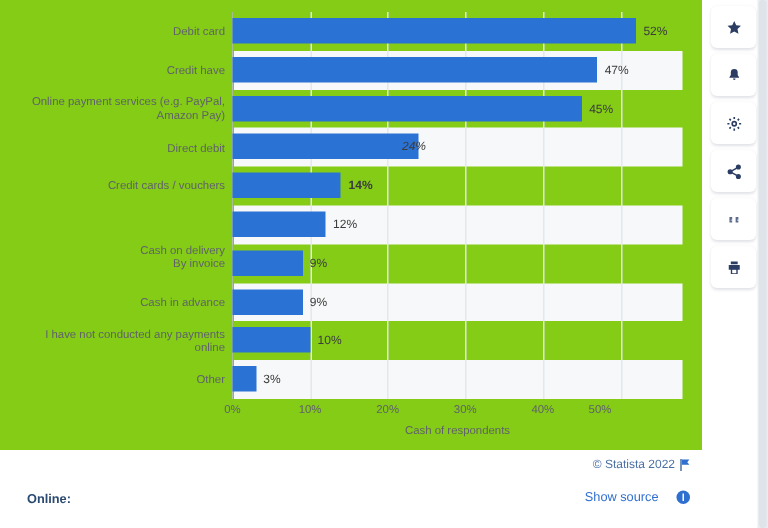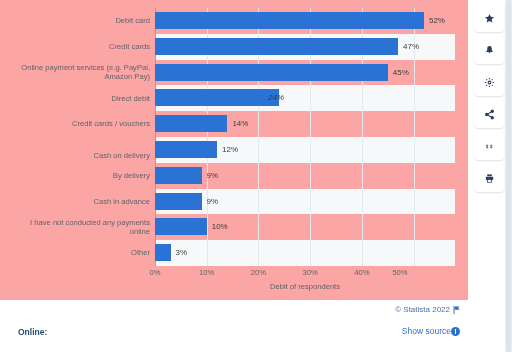--- a/index.html
+++ b/index.html
@@ -17,21 +17,21 @@
     background:#e9ecf1;
   }
   .page-gutter .thumb{
     position:absolute;top:0;left:1px;width:5px;height:352px;
     background:#dfe3ea;border-radius:3px;
   }
 
   
   .chart-card{
     position:absolute;left:0;top:0;width:468px;height:300px;
-    background:#fca5a5;
+    background:#84cc16;
   }
 
   .plot{
     position:absolute;left:155px;top:8px;width:300px;height:258px;
   }
   
   .gridline{
     position:absolute;top:0;bottom:0;width:1px;background:#e4e7ec;
   }
   .axis-line{
@@ -91,21 +91,21 @@
 
   
   .credit{
     position:absolute;right:52px;top:305px;
     font-size:8px;color:#4a6fa5;white-space:nowrap;
     display:flex;align-items:center;gap:3px;
   }
   .showsource{
     position:absolute;right:52px;top:326px;
     font-size:8.5px;color:#2f6fd0;white-space:nowrap;
-    display:flex;align-items:center;gap:0;cursor:pointer;
+    display:flex;align-items:center;gap:12px;cursor:pointer;
   }
   .details{
     position:absolute;left:18px;top:327px;
     font-size:8.5px;font-weight:bold;color:#2b4a72;
   }
   .flag-icon{display:inline-block;width:7px;height:8px;position:relative;}
   .info-dot{
     display:inline-block;width:9px;height:9px;border-radius:50%;
     background:#2f6fd0;position:relative;
   }
@@ -120,27 +120,27 @@
 <div id="page">
 
   <div class="page-gutter">
     <div class="thumb"></div>
   </div>
 
   <div class="chart-card">
 
     <div class="catlabels" id="catlabels">
         <div class="catlabel" style="top: 8.1px;">Debit card</div>
-        <div class="catlabel" style="top: 33.9px;">Credit cards</div>
+        <div class="catlabel" style="top: 33.9px;">Credit have</div>
         <div class="catlabel" style="top: 54.9px; margin-left: 36px;">Online payment services (e.g. PayPal,
 Amazon Pay)</div>
         <div class="catlabel" style="top: 85.5px;">Direct debit</div>
         <div class="catlabel" style="top: 111.3px;">Credit cards / vouchers</div>
-        <div class="catlabel" style="top: 143px;">Cash on delivery</div>
-        <div class="catlabel" style="top: 162.9px;">By delivery</div>
+        <div class="catlabel" style="top: 154px;">Cash on delivery</div>
+        <div class="catlabel" style="top: 162.9px;">By invoice</div>
         <div class="catlabel" style="top: 188.7px;">Cash in advance</div>
         <div class="catlabel" style="top: 209.7px;">I have not conducted any payments
 online</div>
         <div class="catlabel" style="top: 240.3px;">Other</div>
       </div>
 
     <div class="plot" id="plot">
       <div class="rows" id="rows">
           <div class="row" style="top: 0px;"></div>
           <div class="row alt" style="top: 25.8px;"></div>
@@ -165,21 +165,21 @@
       <div id="bars">
           <div class="bar" style="top: 4px; width: 268.966px; background: rgb(42, 114, 212);"></div>
           <div class="bar-value" style="top: 4px; left: 273.966px;">52%</div>
           <div class="bar" style="top: 29.8px; width: 243.103px; background: rgb(42, 114, 212);"></div>
           <div class="bar-value" style="top: 29.8px; left: 248.103px;">47%</div>
           <div class="bar" style="top: 55.6px; width: 232.759px; background: rgb(42, 114, 212);"></div>
           <div class="bar-value" style="top: 55.6px; left: 237.759px;">45%</div>
           <div class="bar" style="top: 81.4px; width: 124.138px; background: rgb(42, 114, 212);"></div>
           <div class="bar-value" style="top: 81.4px; left: 113px; font-style: italic;">24%</div>
           <div class="bar" style="top: 107.2px; width: 72.4138px; background: rgb(42, 114, 212);"></div>
-          <div class="bar-value" style="top: 107.2px; left: 77.4138px;">14%</div>
+          <div class="bar-value" style="top: 107.2px; left: 77.4138px; font-weight: bold;">14%</div>
           <div class="bar" style="top: 133px; width: 62.069px; background: rgb(42, 114, 212);"></div>
           <div class="bar-value" style="top: 133px; left: 67.069px;">12%</div>
           <div class="bar" style="top: 158.8px; width: 46.5517px; background: rgb(42, 114, 212);"></div>
           <div class="bar-value" style="top: 158.8px; left: 51.5517px;">9%</div>
           <div class="bar" style="top: 184.6px; width: 46.5517px; background: rgb(42, 114, 212);"></div>
           <div class="bar-value" style="top: 184.6px; left: 51.5517px;">9%</div>
           <div class="bar" style="top: 210.4px; width: 51.7241px; background: rgb(42, 114, 212);"></div>
           <div class="bar-value" style="top: 210.4px; left: 56.7241px;">10%</div>
           <div class="bar" style="top: 236.2px; width: 15.5172px; background: rgb(42, 114, 212);"></div>
           <div class="bar-value" style="top: 236.2px; left: 20.5172px;">3%</div>
@@ -187,21 +187,21 @@
     </div>
 
     <div class="xticks" id="xticks">
         <div class="xtick" style="left: 0px;">0%</div>
         <div class="xtick" style="left: 51.7241px;">10%</div>
         <div class="xtick" style="left: 103.448px;">20%</div>
         <div class="xtick" style="left: 155.172px;">30%</div>
         <div class="xtick" style="left: 206.897px;">40%</div>
         <div class="xtick" style="left: 245px;">50%</div>
       </div>
-    <div class="xaxis-title">Debit of respondents</div>
+    <div class="xaxis-title">Cash of respondents</div>
   </div>
 
   <div class="rail" id="rail">
       <div class="rail-btn">
         <span>
           <svg width="11" height="11" viewBox="0 0 24 24" fill="#2b3d63">
             <path d="M12 2l2.9 6.3 6.9.8-5.1 4.7 1.4 6.8L12 17.3 5.9 20.6l1.4-6.8L2.2 9.1l6.9-.8z"></path>
           </svg>
         </span>
       </div>

